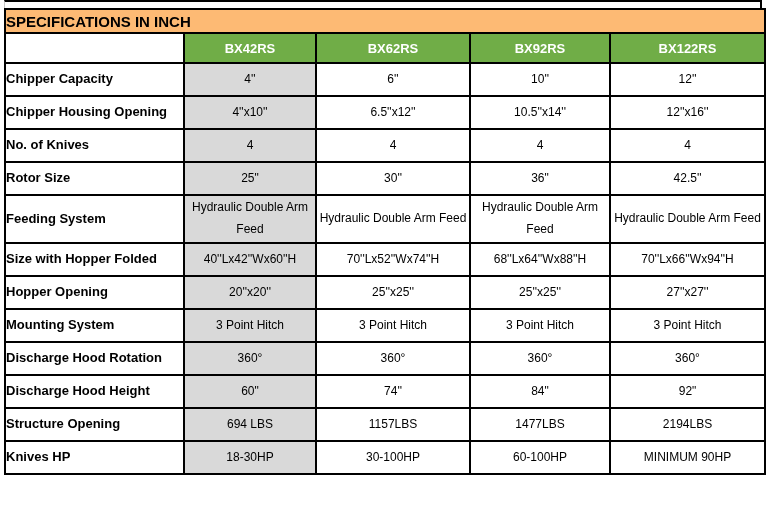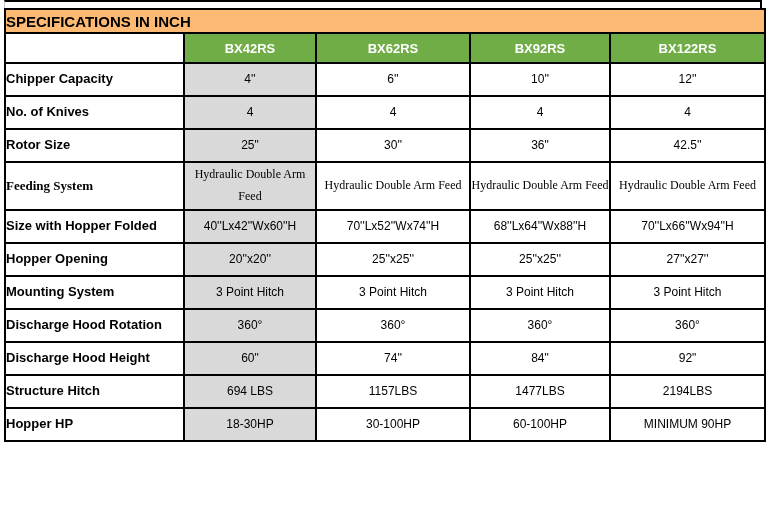--- a/index.html
+++ b/index.html
@@ -16,21 +16,21 @@
   table.spec{
     margin-left:4px;width:760px;border-collapse:collapse;table-layout:fixed;
   }
   table.spec td,table.spec th{
     border:2px solid #000;box-sizing:border-box;vertical-align:middle;
     overflow:hidden;padding:0;
   }
   tr.r-title{height:24px;}
   tr.r-head{height:30px;}
   tr.r{height:33px;}
-  tr.r-feed{height:48px;font-family:Liberation Serif, serif;}
+  tr.r-feed{height:48px;}
   tr.r-ext{height:41px;}
   td.title{
     font-size:15px;font-weight:bold;text-align:left;padding-left:4px;
     letter-spacing:0px;background:#fdba74;
   }
   td.corner{background:#ffffff;}
   th.model{
     background:#70AD47;color:#ffffff;font-size:13px;font-weight:bold;text-align:center;
   }
   td.label{
@@ -72,20 +72,27 @@
     </tr>
 
     <tr class="r">
       <td class="label">Chipper Capacity</td>
       <td class="val gray">4''</td>
       <td class="val">6''</td>
       <td class="val">10''</td>
       <td class="val">12''</td>
     </tr>
 
+    <tr class="r">
+      <td class="label">Chipper Housing Opening</td>
+      <td class="val gray">4''x10''</td>
+      <td class="val">6.5''x12''</td>
+      <td class="val">10.5''x14''</td>
+      <td class="val">12''x16''</td>
+    </tr>
 
     <tr class="r">
       <td class="label">No. of Knives</td>
       <td class="val gray">4</td>
       <td class="val">4</td>
       <td class="val">4</td>
       <td class="val">4</td>
     </tr>
 
     <tr class="r">
@@ -139,29 +146,29 @@
     <tr class="r">
       <td class="label">Discharge Hood Height</td>
       <td class="val gray">60"</td>
       <td class="val">74''</td>
       <td class="val">84"</td>
       <td class="val">92"</td>
     </tr>
 
 
     <tr class="r">
-      <td class="label">Structure Hitch</td>
+      <td class="label">Structure Opening</td>
       <td class="val gray">694 LBS</td>
       <td class="val">1157LBS</td>
       <td class="val">1477LBS</td>
       <td class="val">2194LBS</td>
     </tr>
 
     <tr class="r">
-      <td class="label">Hopper HP</td>
+      <td class="label">Knives HP</td>
       <td class="val gray">18-30HP</td>
       <td class="val">30-100HP</td>
       <td class="val">60-100HP</td>
       <td class="val">MINIMUM 90HP</td>
     </tr>
   </tbody>
     </table>
 </div>
 
 </body></html>

